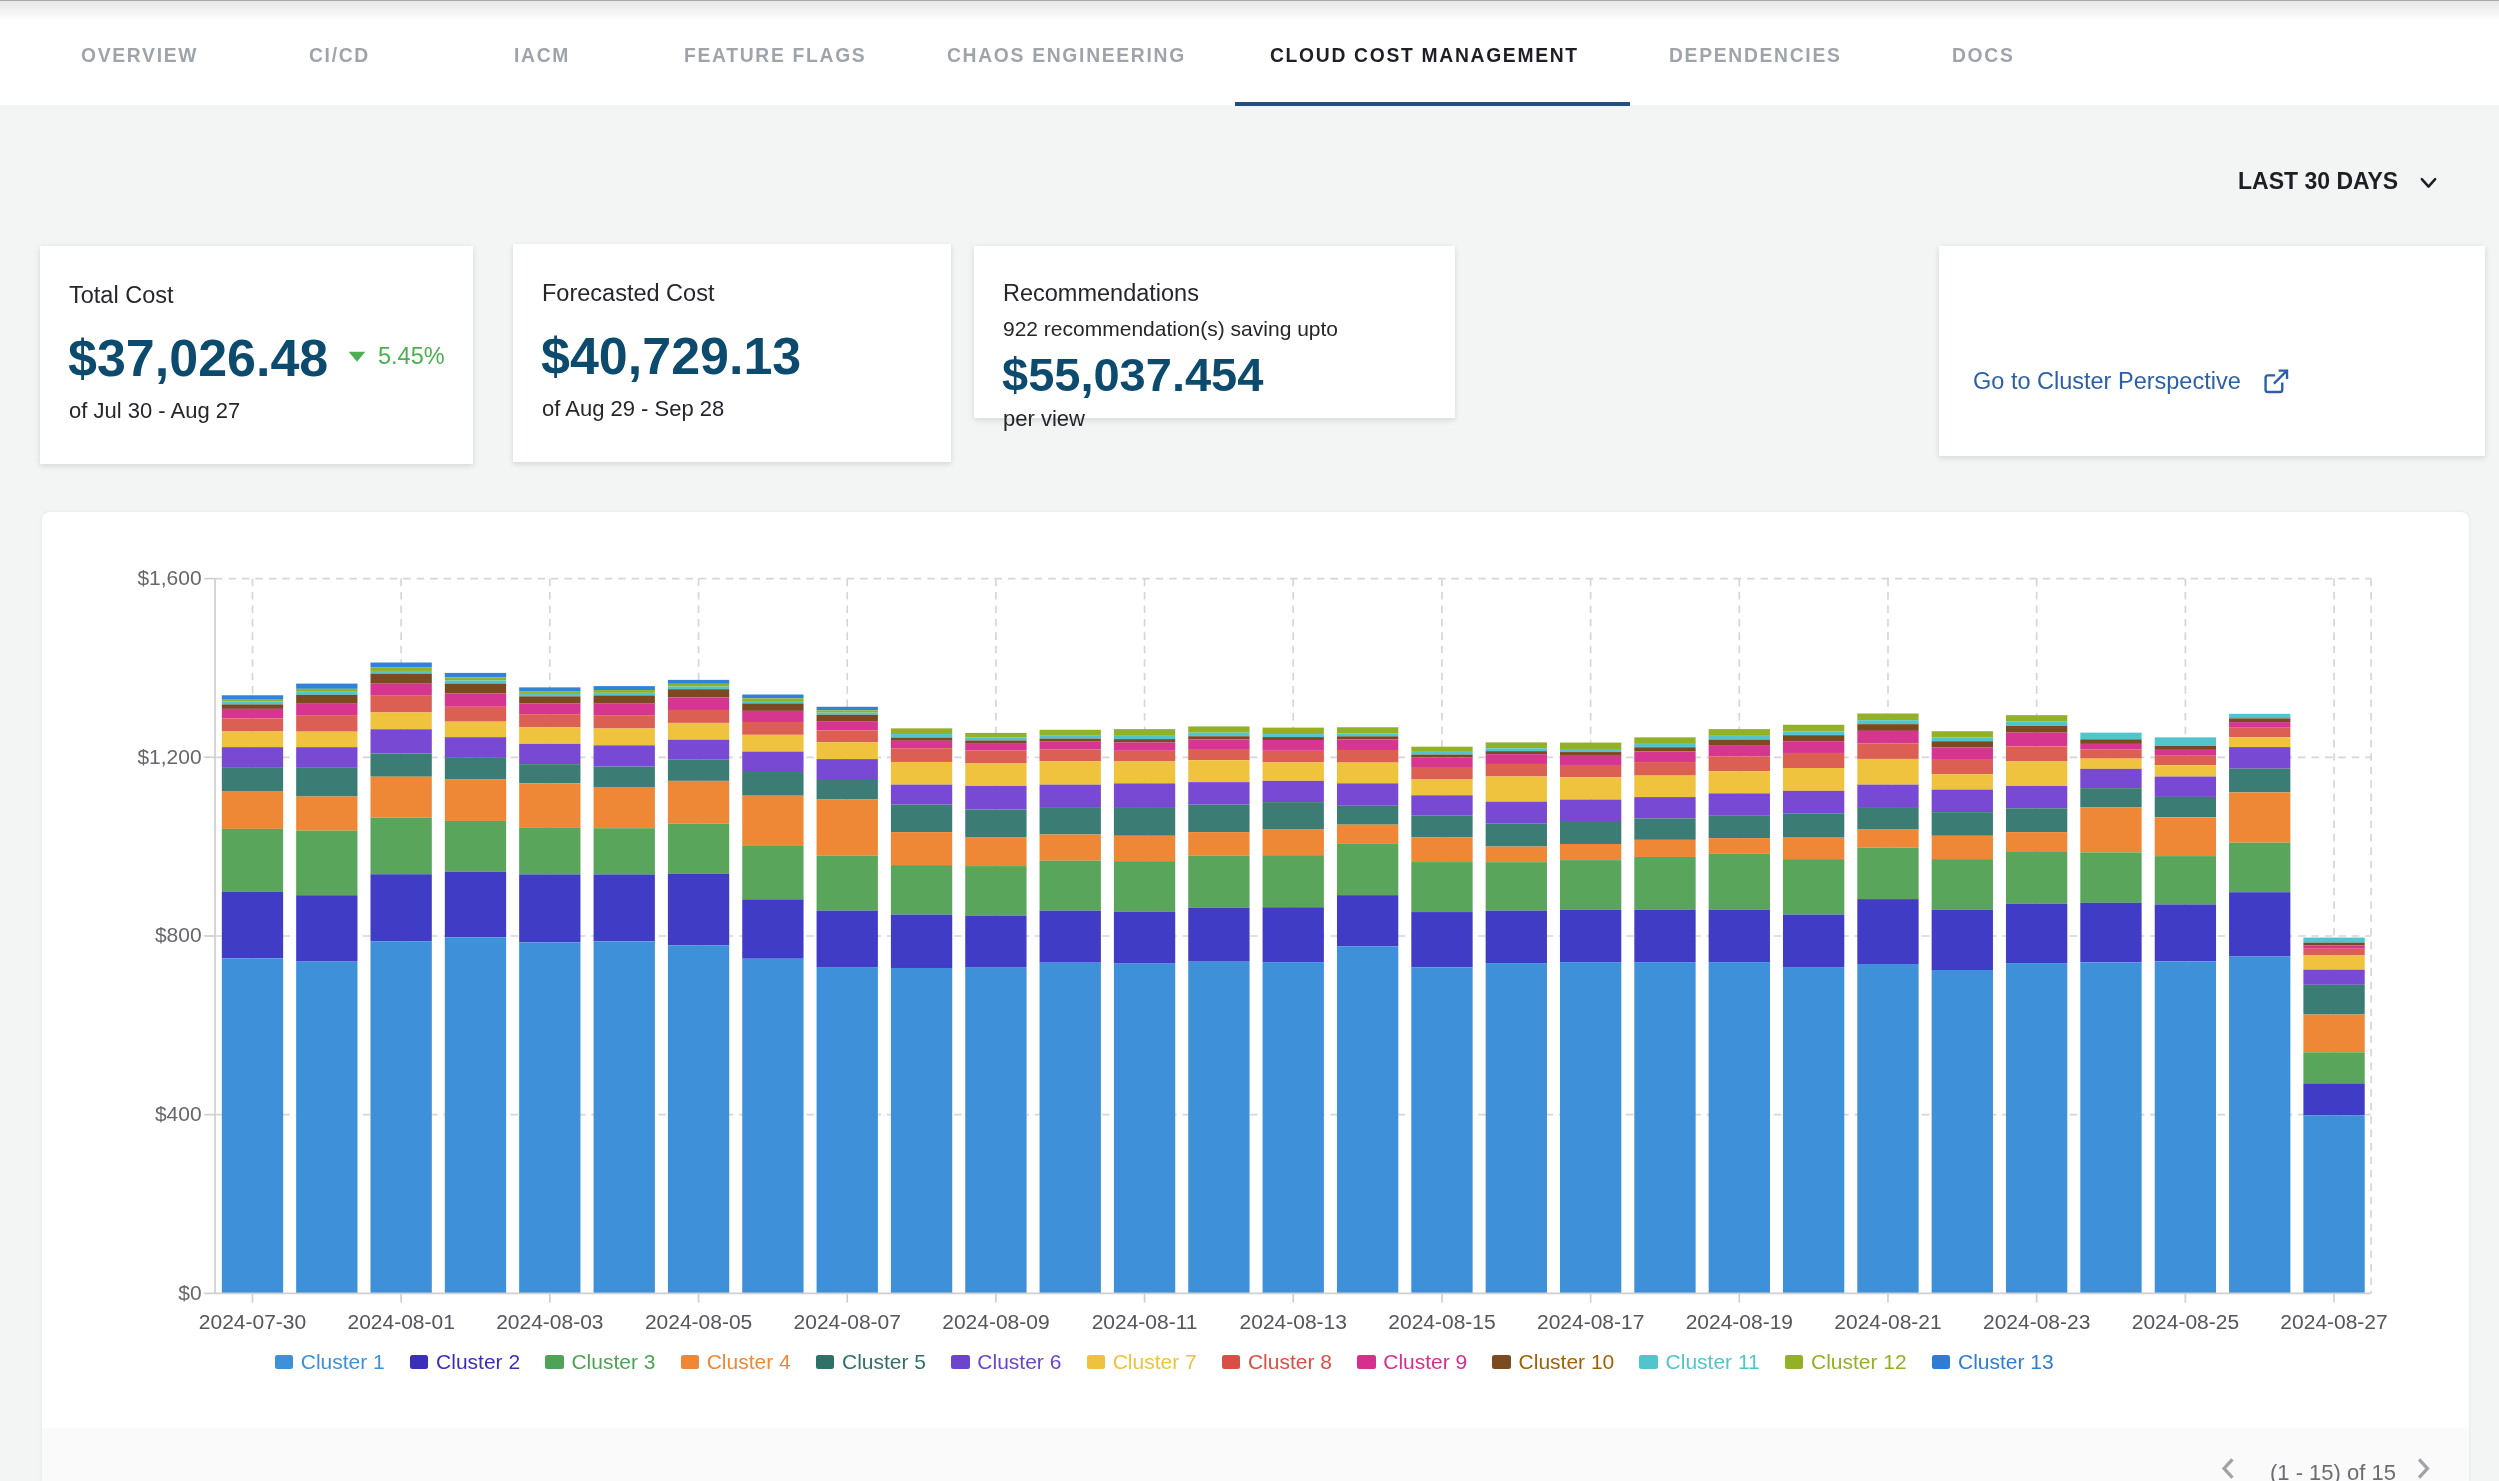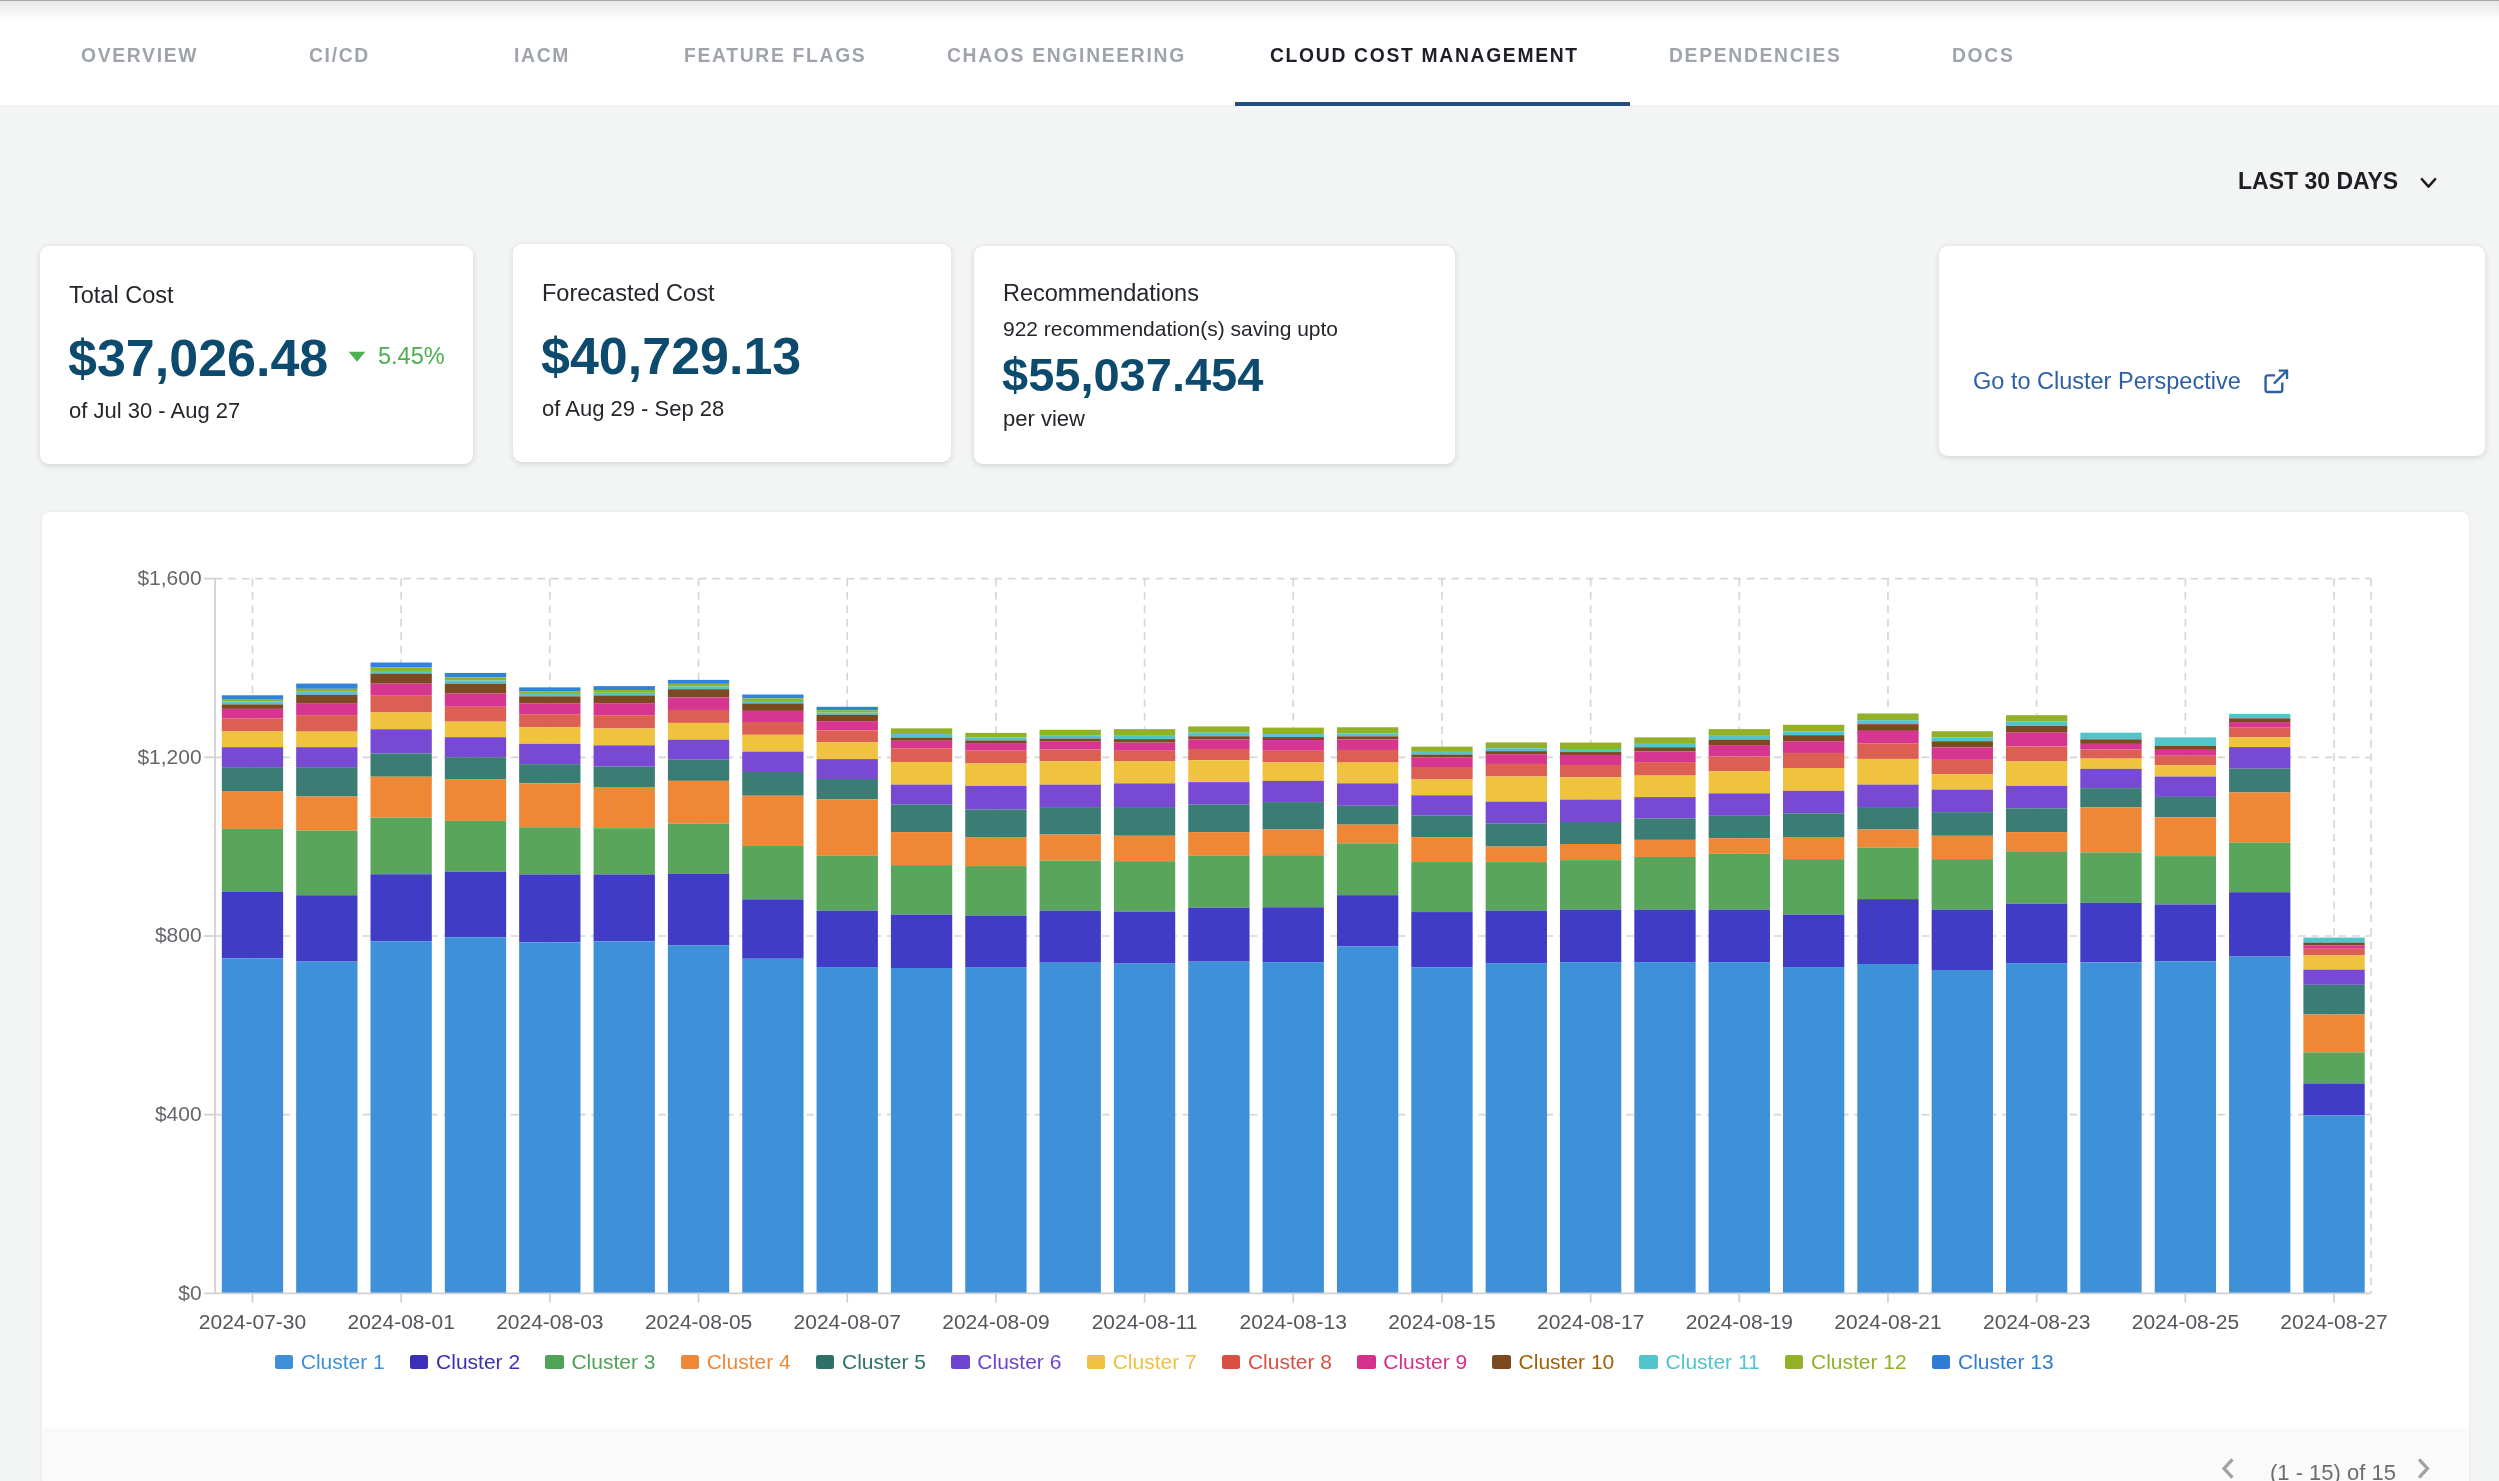--- a/index.html
+++ b/index.html
@@ -1,20 +1,20 @@
 <!DOCTYPE html>
 <html style="font-size:13.4px"><head><meta charset="utf-8"><style>
 *{margin:0;padding:0;box-sizing:border-box}
 html,body{width:2500px;height:1482px;overflow:hidden;font-family:"Liberation Sans",sans-serif;background:#f3f4f4}
 .abs{position:absolute}
 .nav{position:absolute;left:0;top:0;width:2500px;height:105px;background:linear-gradient(#e7e7e8,#ffffff 20px);border-top:1.7px solid #a8a8ab}
 .tab{position:absolute;top:44px;font-size:19.3px;font-weight:bold;letter-spacing:1.7px;color:#9fa4ab;white-space:nowrap}
 .tab.active{color:#1d1e26}
 .underline{position:absolute;left:1235px;top:101px;width:395px;height:4.2px;background:#234f80}
-.card{position:absolute;background:#fff;border-radius:9px;box-shadow:0 1.7px 5.9px rgba(0,0,0,0.13)}
+.card{position:absolute;background:#fff;border-radius:0;box-shadow:0 1.7px 5.9px rgba(0,0,0,0.13)}
 .ctitle{position:absolute;left:29px;font-size:23.5px;color:#25252b}
 .cval{position:absolute;left:28px;font-size:52px;font-weight:bold;color:#0c4a6e}
 .csub{position:absolute;left:29px;font-size:22px;color:#25252b}
 .last30{position:absolute;top:168px;left:2238px;font-size:23px;font-weight:600;color:#1e1e24}
 .li{display:inline-flex;align-items:center;margin:0 12.6px;font-size:21px;white-space:nowrap}
 .sw{display:inline-block;width:18.5px;height:13.4px;border-radius:2.5px;margin-right:7.6px}
 </style></head>
 <body>
 <div class="nav">
  <div class="tab" style="left:81px">OVERVIEW</div>
@@ -43,21 +43,21 @@
  <div class="abs" style="left:338px;top:97px;font-size:23.5px;color:#4caf50">5.45%</div>
  <div class="csub" style="top:152px">of Jul 30 - Aug 27</div>
 </div>
 
 <div class="card" style="left:513px;top:244px;width:438px;height:218px">
  <div class="ctitle" style="top:36px">Forecasted Cost</div>
  <div class="cval" style="top:82px">$40,729.13</div>
  <div class="csub" style="top:152px">of Aug 29 - Sep 28</div>
 </div>
 
-<div class="card" style="left:974px;top:246px;width:481px;height:218px">
+<div class="card" style="left:974px;top:246px;width:481px;height:172px">
  <div class="ctitle" style="top:34px">Recommendations</div>
  <div class="csub" style="top:71px;font-size:21px">922 recommendation(s) saving upto</div>
  <div class="cval" style="top:101px;font-size:47px">$55,037.454</div>
  <div class="csub" style="top:160px">per view</div>
 </div>
 
 <div class="card" style="left:1939px;top:246px;width:546px;height:210px">
  <div class="abs" style="left:34px;top:122px;font-size:23.5px;color:#2d5fa6">Go to Cluster Perspective</div>
  <svg class="abs" width="28.6" height="28.6" viewBox="0 0 24 24" style="left:323px;top:121px" fill="none" stroke="#2d5fa6" stroke-width="2">
   <path d="M17 13 v6 a2 2 0 0 1 -2 2 H5 a2 2 0 0 1 -2 -2 V9 a2 2 0 0 1 2 -2 h6"></path>

